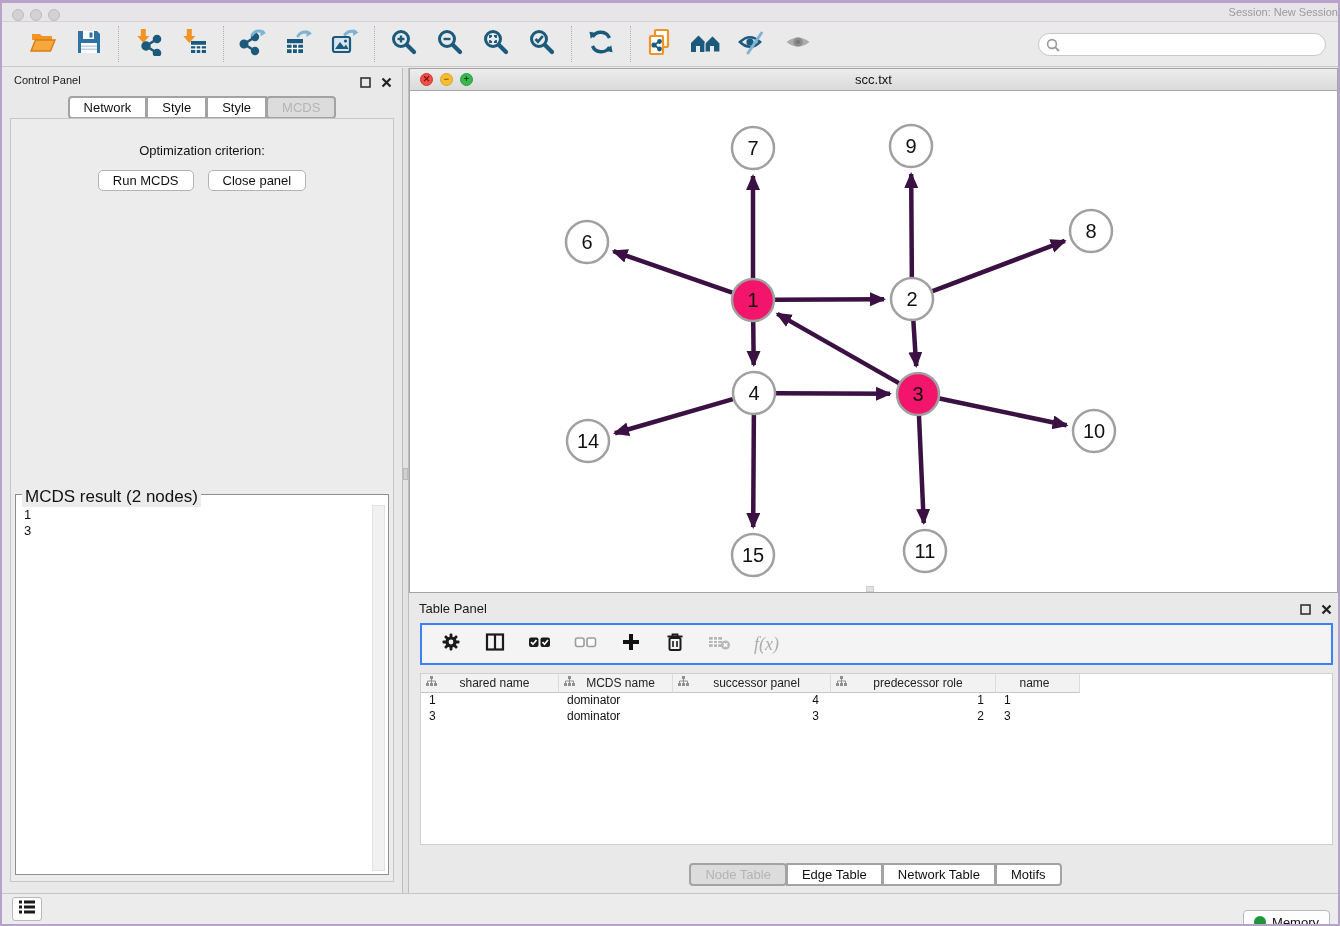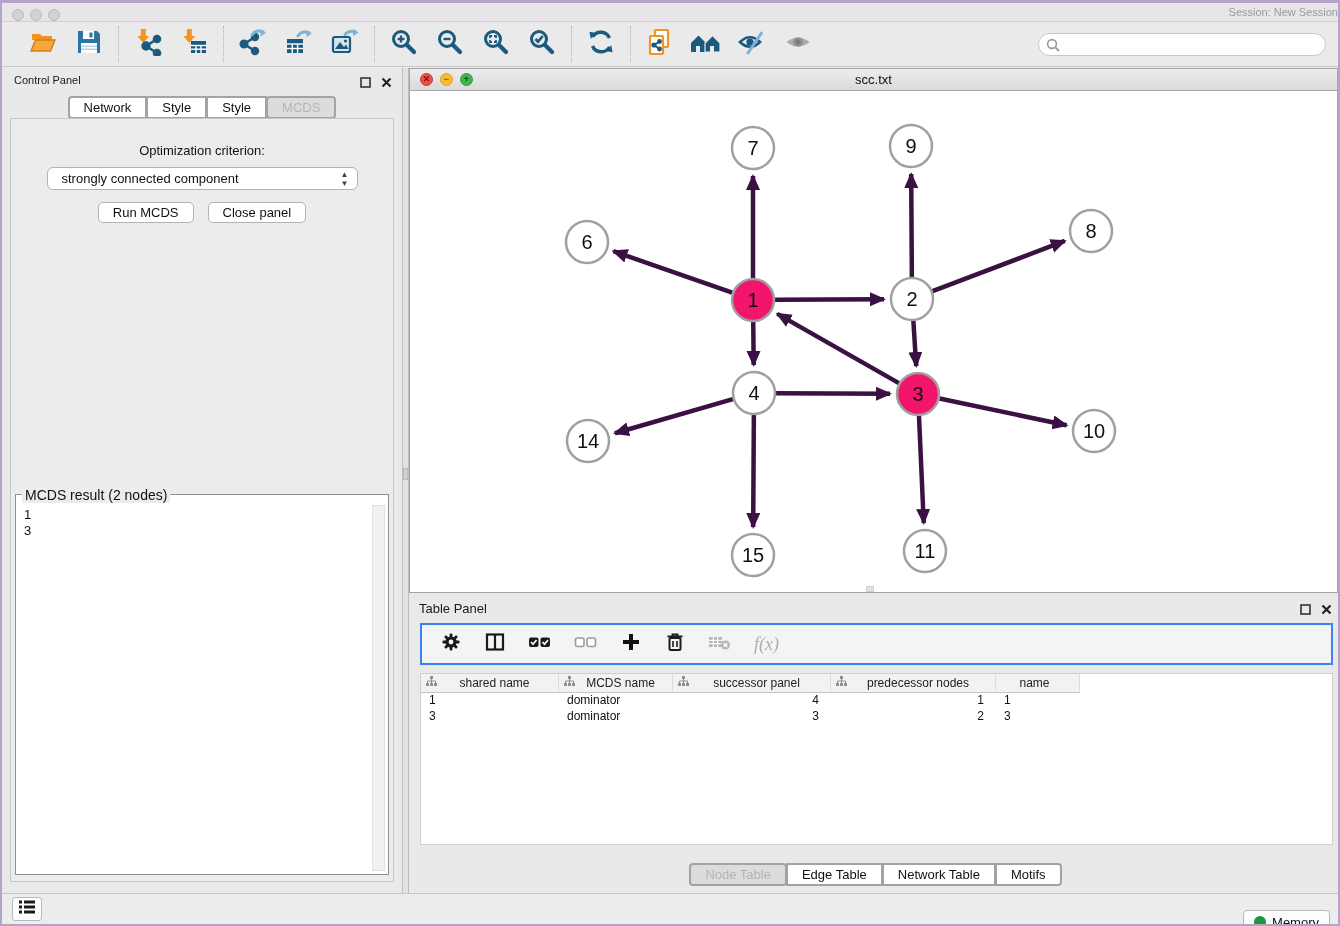--- a/index.html
+++ b/index.html
@@ -64,21 +64,21 @@
   .cp-btn {
     height:21px; padding:0 14px; background:#fff; border:1px solid #b3b3b3;
     border-radius:5px; font-size:13px; font-family:"Liberation Sans",sans-serif; color:#111;
   }
   .result-box {
     position:absolute; left:4px; right:4px; top:375px; bottom:6px;
     background:#fff; border:1px solid #8f8f8f;
   }
   .result-legend {
     position:absolute; left:6px; top:-8px; background:#ececec; padding:0 3px;
-    font-size:14px; color:#111;
+    font-size:17px; color:#111;
   }
   .result-lines { padding:12px 0 0 8px; font-size:13px; color:#111; line-height:16px; }
   .result-scrollbar {
     position:absolute; right:3px; top:10px; bottom:3px; width:13px;
     background:#f1f1f1; border:1px solid #e2e2e2;
   }
   
   .v-splitter { position:absolute; left:400px; top:68px; width:7px; height:825px;
     background:#e2e2e2; border-left:1px solid #bdbdbd; border-right:1px solid #bdbdbd; }
   .v-splitter .handle { position:absolute; left:0; top:400px; width:5px; height:12px;
@@ -379,24 +379,20 @@
     </span>
   </div>
   <div class="tabs-row" id="cp-tabs">
       <div class="tab">Network</div>
       <div class="tab">Style</div>
       <div class="tab">Style</div>
       <div class="tab selected">MCDS</div>
     </div>
   <div class="cp-body">
     <div class="opt-label">Optimization criterion:</div>
-    <div class="criterion-select">
-      <span>strongly connected component</span>
-      <span class="select-arrows">▲<br>▼</span>
-    </div>
     <div class="cp-buttons">
       <button class="cp-btn">Run MCDS</button>
       <button class="cp-btn">Close panel</button>
     </div>
     <div class="result-box">
       <span class="result-legend">MCDS result (2 nodes)</span>
       <div class="result-lines" id="result-lines">
           <div>1</div>
           <div>3</div>
         </div>
@@ -632,21 +628,21 @@
                   <rect x="8" y="7" width="3" height="3"></rect>
                 </g>
                 <g stroke="#8f8f8f" stroke-width="1">
                   <line x1="5.5" y1="3" x2="5.5" y2="5"></line>
                   <line x1="1.5" y1="5" x2="9.5" y2="5"></line>
                   <line x1="1.5" y1="5" x2="1.5" y2="7"></line>
                   <line x1="5.5" y1="5" x2="5.5" y2="7"></line>
                   <line x1="9.5" y1="5" x2="9.5" y2="7"></line>
                 </g>
               </svg></span>
-            <span class="th-label">predecessor nodes</span>
+            <span class="th-label">predecessor role</span>
           </div>
           <div class="th" style="width: 84px;">
             <span class="th-label">name</span>
           </div>
         </div>
       <div id="tp-body">
           <div class="trow">
             <div class="td left" style="width: 138px;">1</div>
             <div class="td left" style="width: 114px;">dominator</div>
             <div class="td right" style="width: 158px;">4</div>

